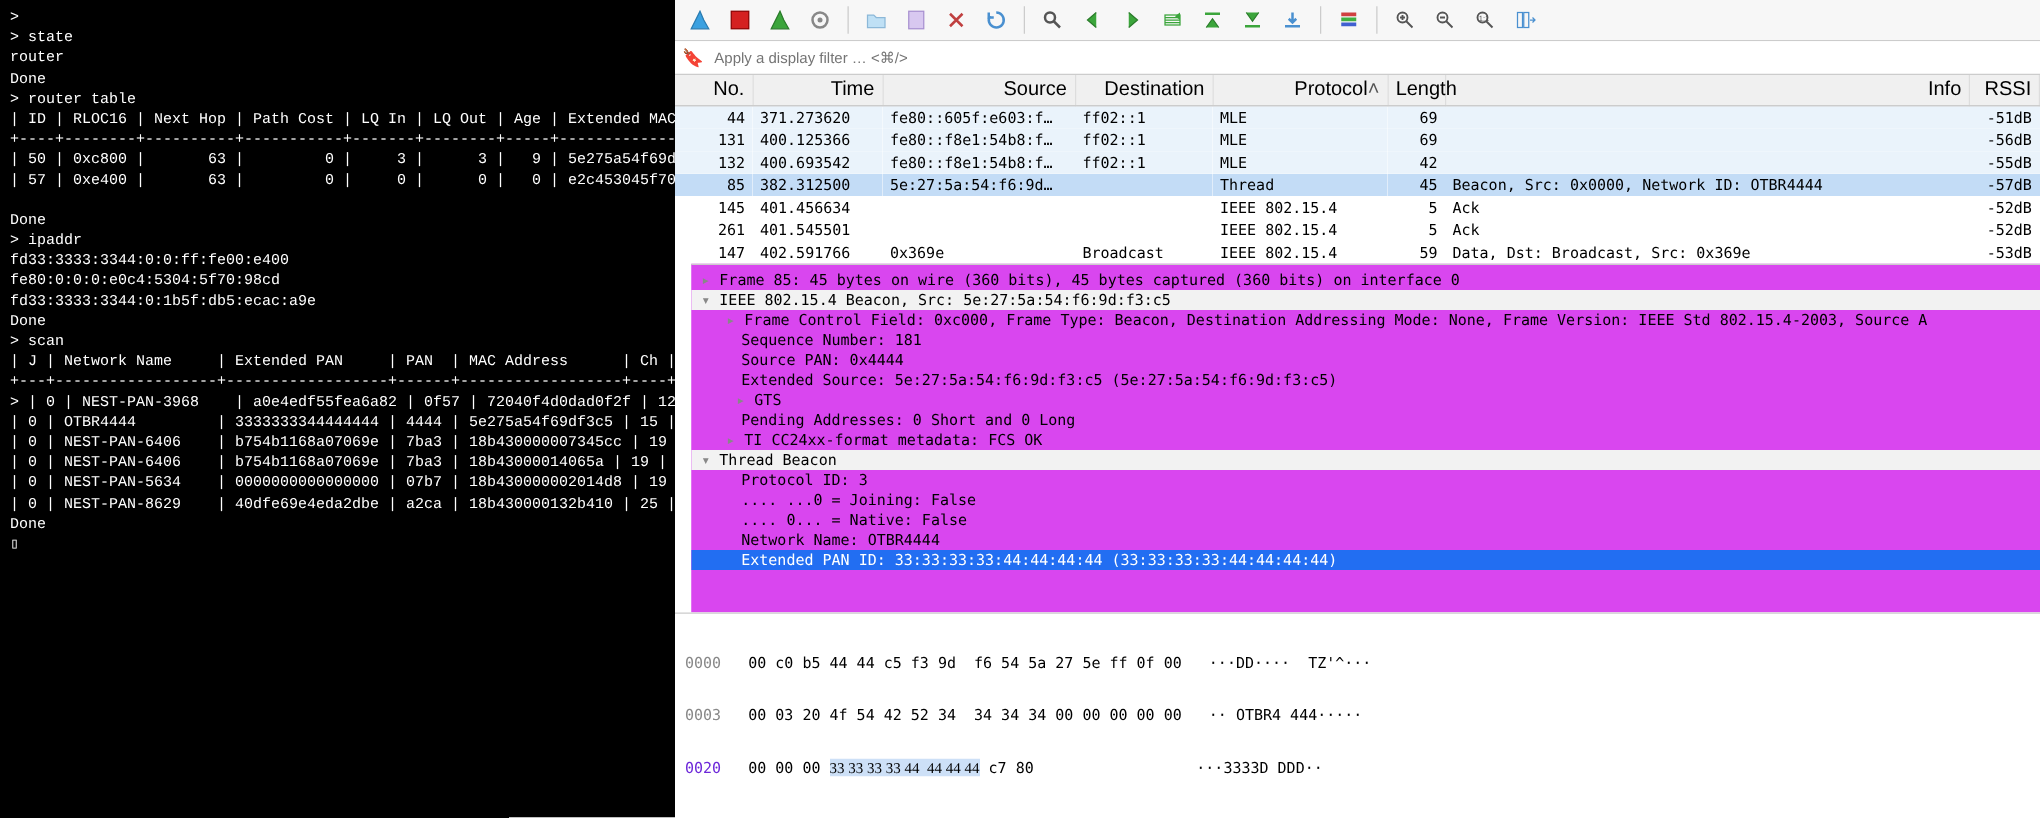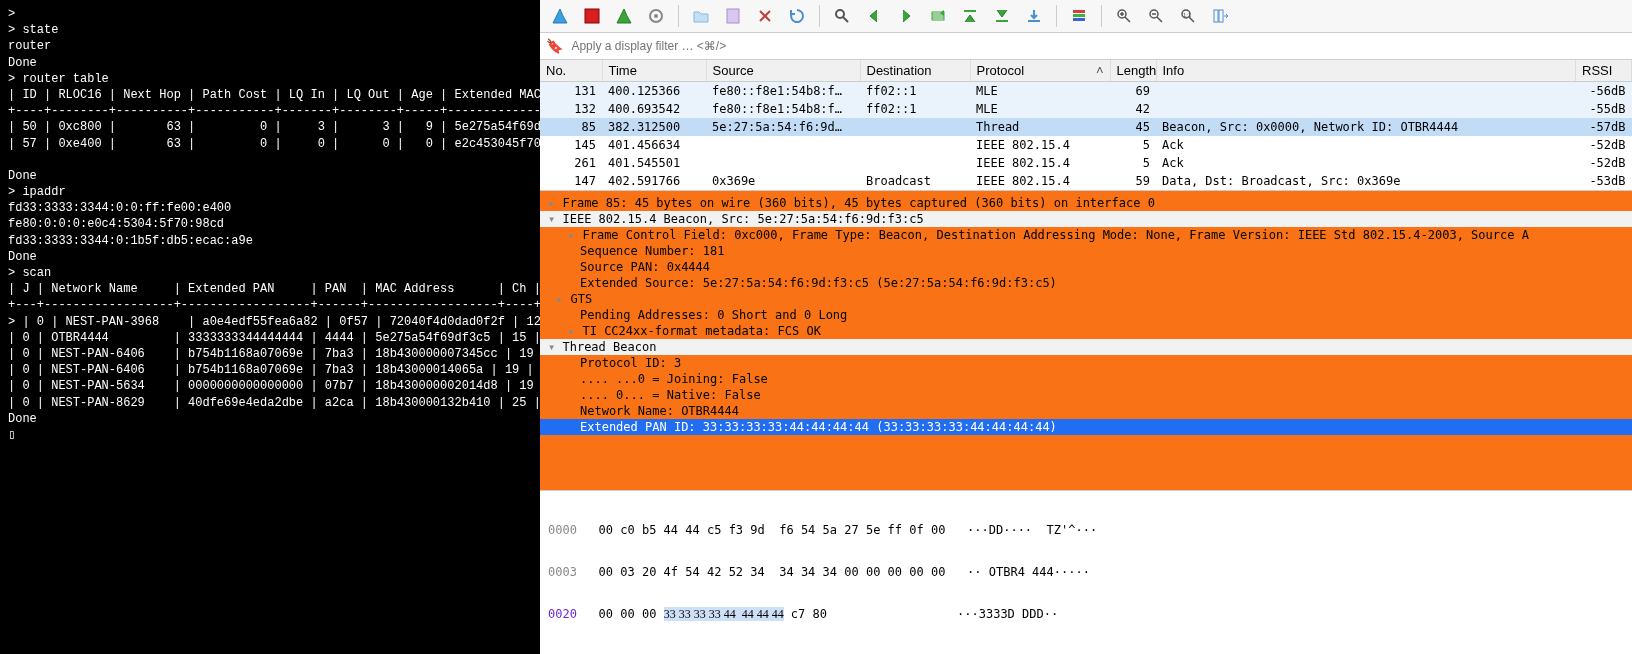--- a/index.html
+++ b/index.html
@@ -67,47 +67,48 @@
   font-size: 12px;
   padding: 3px 4px;
   color: #888;
 }
 .packet-table {
   border-collapse: collapse;
   width: 100%;
   table-layout: fixed;
 }
 .packet-table th {
-  text-align: left;
+  text-align: right;
   font-weight: normal;
   padding: 3px 6px;
   border-right: 1px solid #ddd;
   border-bottom: 1px solid #ccc;
   background: #f0f0f0;
-  font-size: 13px;
+  font-size: 16px;
 }
 .packet-table td {
   padding: 2px 6px;
   font-family: Menlo, Monaco, monospace;
   font-size: 12px;
   white-space: nowrap;
   overflow: hidden;
   text-overflow: ellipsis;
 }
 tr.row-light { background: #eaf3fb; }
 tr.row-sel-light { background: #c3dcf6; }
 .packet-list { flex-shrink: 0; max-height: 160px; overflow: hidden; }
 .details-pane {
   flex: 1;
   overflow: auto;
   border-top: 1px solid #ccc;
   padding: 4px 0;
   font-family: Menlo, Monaco, monospace;
   font-size: 12px;
-  background: #f97316;
+  background: #d946ef;
+  margin-left: 13px;
 }
 .detail-line {
   padding: 1px 8px;
   white-space: pre;
 }
 .detail-arrow::before {
   content: "▸ ";
   color: #888;
 }
 .detail-open::before {
@@ -311,20 +312,30 @@
           <th class="col-src">Source</th>
           <th class="col-dst">Destination</th>
           <th class="col-proto"><span>Protocol</span><span class="sort-ind">˄</span></th>
           <th class="col-len right-num">Length</th>
           <th class="col-info">Info</th>
           <th class="col-rssi">RSSI</th>
         </tr>
       </thead>
       <tbody id="pkt-body">
           <tr class="row-light">
+            <td class="right-num">44</td>
+            <td>371.273620</td>
+            <td>fe80::605f:e603:f…</td>
+            <td>ff02::1</td>
+            <td>MLE</td>
+            <td class="right-num">69</td>
+            <td></td>
+            <td class="right-num">-51dB</td>
+          </tr>
+          <tr class="row-light">
             <td class="right-num">131</td>
             <td>400.125366</td>
             <td>fe80::f8e1:54b8:f…</td>
             <td>ff02::1</td>
             <td>MLE</td>
             <td class="right-num">69</td>
             <td></td>
             <td class="right-num">-56dB</td>
           </tr>
           <tr class="row-light">
@@ -381,21 +392,21 @@
     </table>
   </div>
 
   <div class="details-pane">
     <div class="detail-line detail-arrow" style="padding-left:8px">Frame 85: 45 bytes on wire (360 bits), 45 bytes captured (360 bits) on interface 0</div>
     <div class="detail-line detail-open detail-highlight-row" style="padding-left:8px">IEEE 802.15.4 Beacon, Src: 5e:27:5a:54:f6:9d:f3:c5</div>
     <div class="detail-line detail-arrow" style="padding-left:28px">Frame Control Field: 0xc000, Frame Type: Beacon, Destination Addressing Mode: None, Frame Version: IEEE Std 802.15.4-2003, Source A</div>
     <div class="detail-line" style="padding-left:40px">Sequence Number: 181</div>
     <div class="detail-line" style="padding-left:40px">Source PAN: 0x4444</div>
     <div class="detail-line" style="padding-left:40px">Extended Source: 5e:27:5a:54:f6:9d:f3:c5 (5e:27:5a:54:f6:9d:f3:c5)</div>
-    <div class="detail-line detail-arrow" style="padding-left:16px">GTS</div>
+    <div class="detail-line detail-arrow" style="padding-left:36px">GTS</div>
     <div class="detail-line" style="padding-left:40px">Pending Addresses: 0 Short and 0 Long</div>
     <div class="detail-line detail-arrow" style="padding-left:28px">TI CC24xx-format metadata: FCS OK</div>
     <div class="detail-line detail-open detail-highlight-row" style="padding-left:8px">Thread Beacon</div>
     <div class="detail-line" style="padding-left:40px">Protocol ID: 3</div>
     <div class="detail-line" style="padding-left:40px">.... ...0 = Joining: False</div>
     <div class="detail-line" style="padding-left:40px">.... 0... = Native: False</div>
     <div class="detail-line" style="padding-left:40px">Network Name: OTBR4444</div>
     <div class="detail-line detail-sel" style="padding-left:40px">Extended PAN ID: 33:33:33:33:44:44:44:44 (33:33:33:33:44:44:44:44)</div>
   </div>
 

